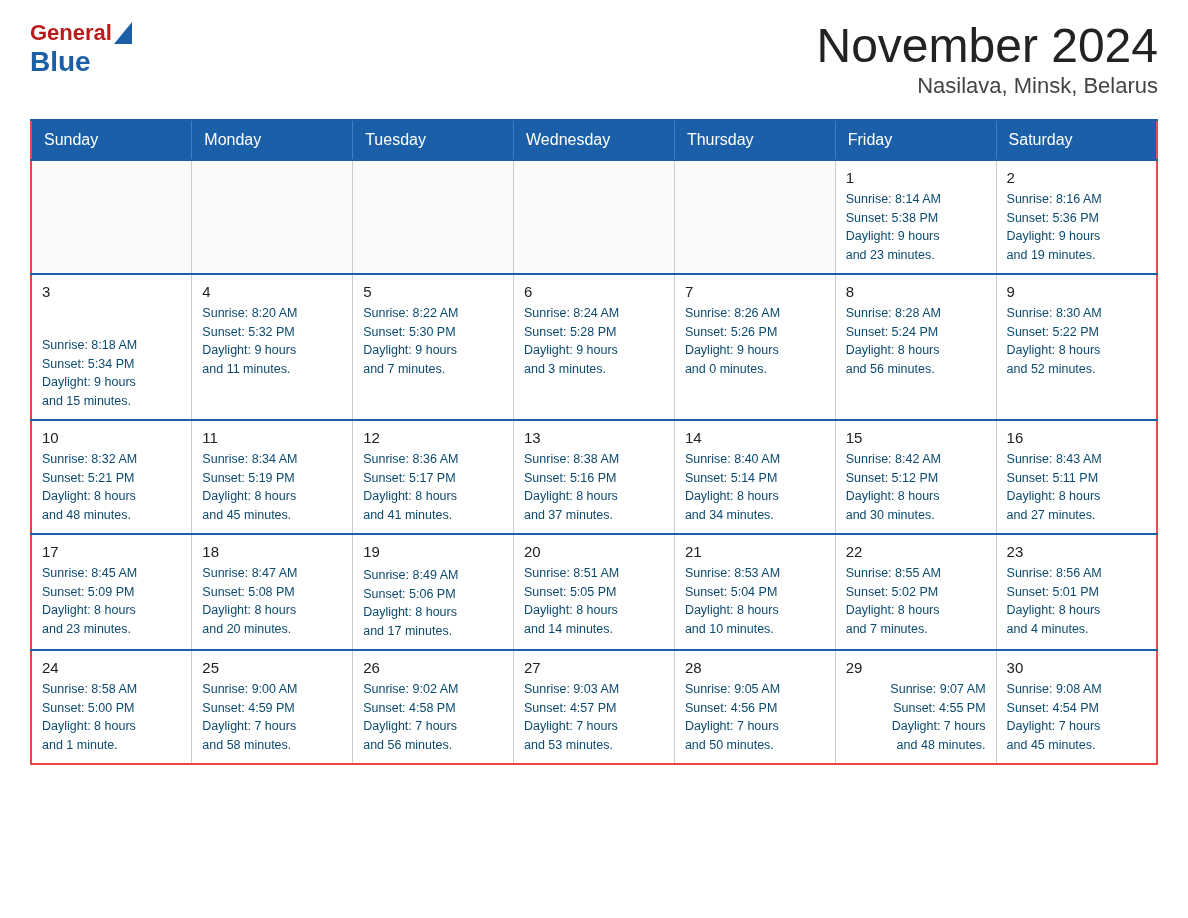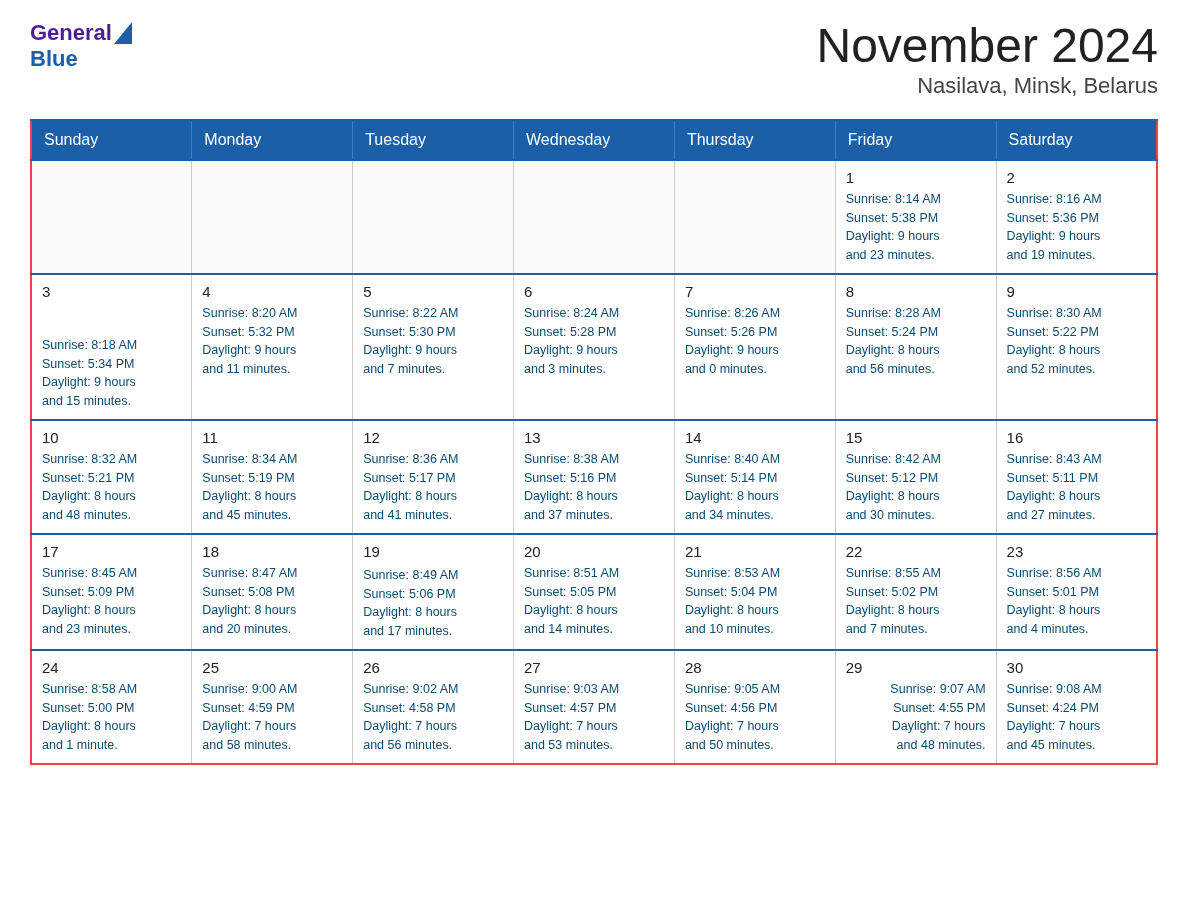--- a/index.html
+++ b/index.html
@@ -13,24 +13,24 @@
     }
     .header-area {
       display: flex;
       justify-content: space-between;
       align-items: flex-start;
       margin-bottom: 20px;
     }
     .logo-text-general {
       font-size: 22px;
       font-weight: bold;
-      color: #4c1d95;
+      color: #b91c1c;
     }
     .logo-blue {
-      font-size: 22px;
+      font-size: 28px;
       font-weight: bold;
       color: #1a5fa8;
     }
     .logo-line2 {
       display: flex;
       align-items: center;
     }
     .title-area {
       text-align: right;
     }
@@ -354,19 +354,19 @@
         <td>
           <span class="day-number">29</span>
           <div class="day-info" style="white-space: pre-line; text-align: right;">Sunrise: 9:07 AM
 Sunset: 4:55 PM
 Daylight: 7 hours
 and 48 minutes.</div>
         </td>
         <td>
           <span class="day-number">30</span>
           <div class="day-info" style="white-space: pre-line;">Sunrise: 9:08 AM
-Sunset: 4:24 PM
+Sunset: 4:54 PM
 Daylight: 7 hours
 and 45 minutes.</div>
         </td>
       </tr>
     </tbody>
 </table>
 
 </body></html>

